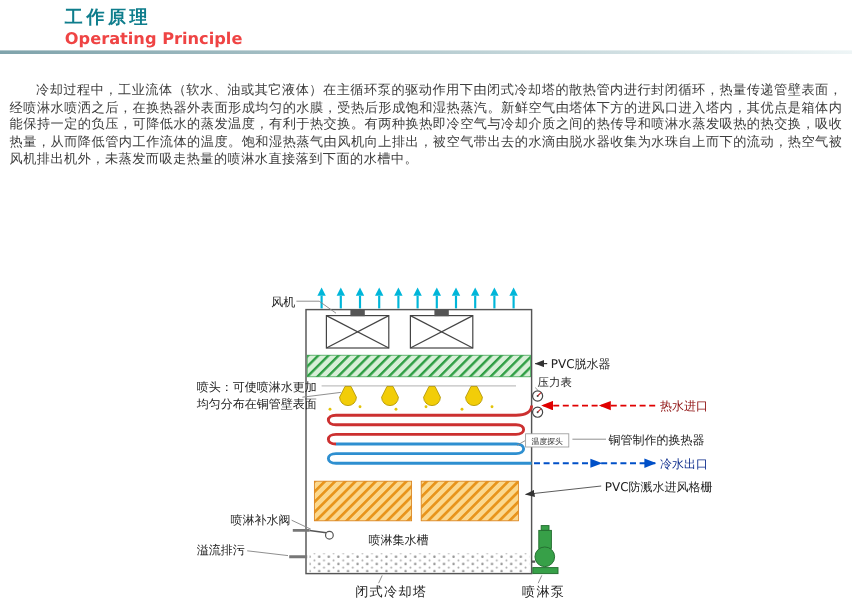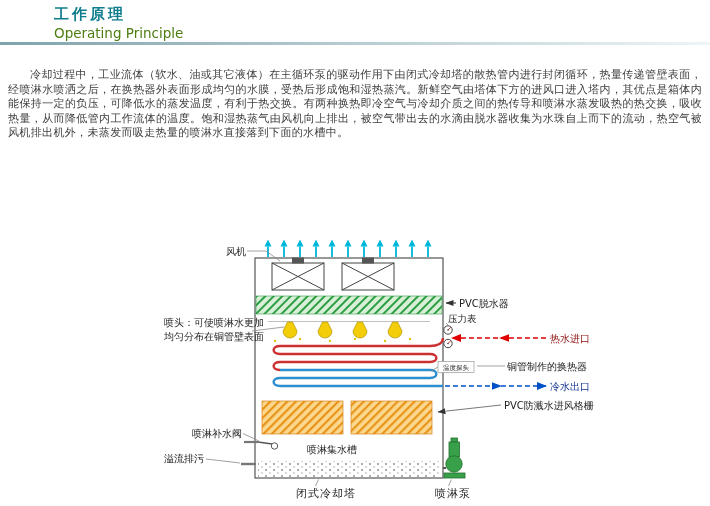--- a/index.html
+++ b/index.html
@@ -1,20 +1,20 @@
 <!DOCTYPE html>
 <html><head>
 <meta charset="utf-8">
 <style>
   html,body{margin:0;padding:0;}
   body{position:relative;width:710px;height:506px;background:#ffffff;overflow:hidden;
        font-family:"DejaVu Sans","Liberation Sans",sans-serif;}
   .header{position:absolute;left:10px;top:5px;z-index:2;margin-left:44px;}
   .title-zh{margin:0;font-size:15px;font-weight:bold;color:#0e7d8c;letter-spacing:3px;}
-  .title-en{margin:1px 0 0 0;font-size:13.5px;font-weight:normal;color:#4d7c0f;}
+  .title-en{margin:1px 0 0 0;font-size:13.5px;font-weight:bold;color:#ef4444;}
   .divider{position:absolute;left:0;top:42px;width:710px;height:2.5px;
            background:linear-gradient(to right,#7fa3ab,#eef5f6);z-index:2;}
   .body-text{position:absolute;left:8px;top:68px;width:694px;margin:0;
              font-size:11px;line-height:14.6px;letter-spacing:0.35px;color:#3d3d3d;
              text-align:justify;text-indent:2em;z-index:2;}
   svg.diagram{position:absolute;left:0;top:0;width:710px;height:506px;z-index:1;
               font-family:"DejaVu Sans","Liberation Sans",sans-serif;}
   svg text{fill:#222;font-size:10px;}
   svg text.small{font-size:6.5px;}
   svg text.big{font-size:11px;letter-spacing:1px;}

